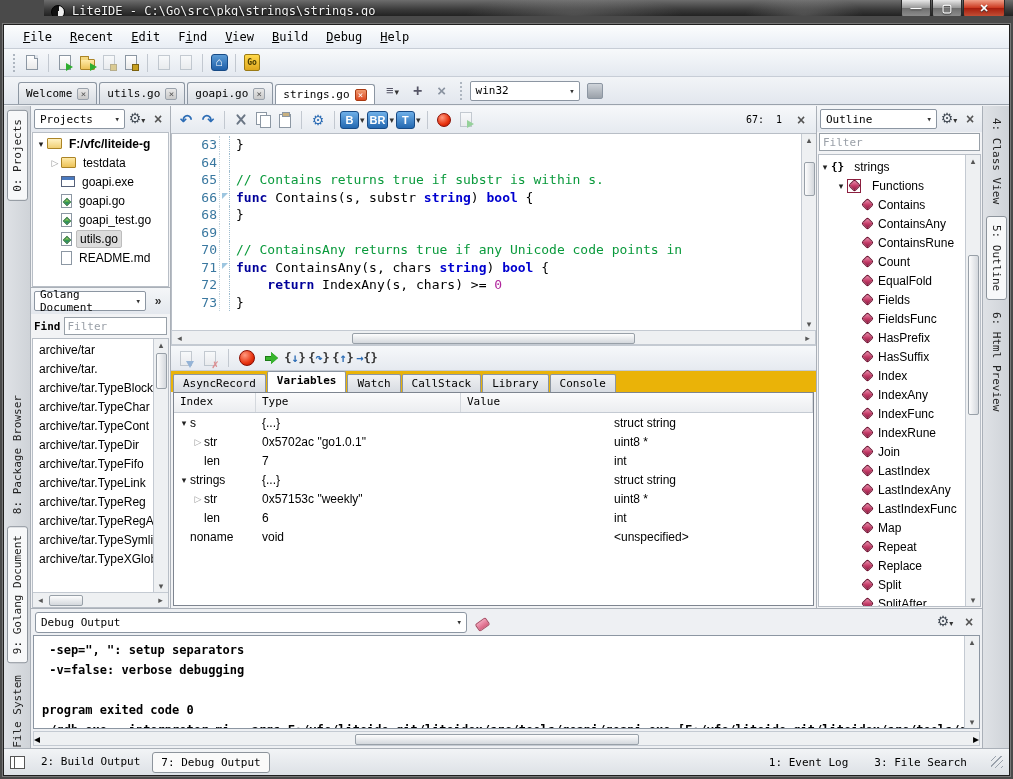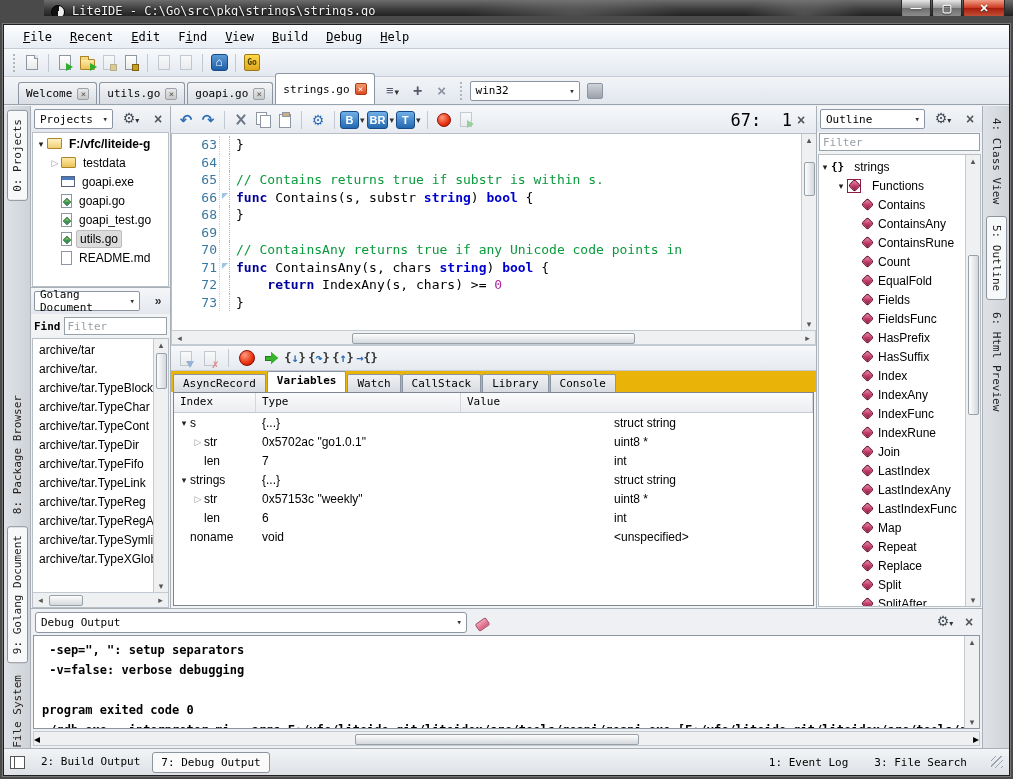--- a/index.html
+++ b/index.html
@@ -72,21 +72,21 @@
   .i-eraser{width:13px;height:9px;background:linear-gradient(#f2a0b8,#d86080);border:1px solid #a84860;transform:rotate(-35deg);border-radius:2px;margin-top:4px;}
   .bluebtn{min-width:19px;height:18px;padding:0 2px;border-radius:3px;background:linear-gradient(#6fb0e8,#2368b0);border:1px solid #174a85;color:#fff;font:bold 11px "Liberation Sans",sans-serif;display:flex;align-items:center;justify-content:center;}
   .ddarrow{font-size:9px;color:#333;margin:0 2px 0 1px;}
   .xicon{font-size:14px;color:#555;font-weight:bold;}
   
   .tabbar{height:28px;background:linear-gradient(#f2f4f7,#e2e7ee);border-bottom:1px solid #9aa2ac;display:flex;align-items:flex-end;padding-left:14px;}
   #doc-tabs{display:flex;align-items:flex-end;}
   .dtab{height:22px;display:flex;align-items:center;gap:5px;padding:0 7px;margin-right:2px;
     border:1px solid #8c96a2;border-bottom:none;border-radius:3px 3px 0 0;
     background:linear-gradient(#f4f5f7,#d8dde3);font-family:"DejaVu Sans Mono",monospace;font-size:11px;}
-  .dtab.active{height:31px;background:#fff;position:relative;z-index:2;}
+  .dtab.active{height:20px;background:#fff;position:relative;z-index:2;}
   .dtab-close{width:12px;height:12px;border:1px solid #9aa2ac;background:linear-gradient(#e8e8e8,#c9c9c9);
     font-size:9px;line-height:10px;text-align:center;color:#555;border-radius:2px;}
   .dtab-close.active{background:linear-gradient(#f09a70,#dd4a22);color:#fff;border-color:#a83a12;}
   .tabbar-icons{display:flex;align-items:center;height:100%;margin-left:6px;gap:2px;}
   .combo{height:20px;background:#fff;border:1px solid #8c96a2;border-radius:2px;display:flex;align-items:center;
     font-family:"DejaVu Sans Mono",monospace;font-size:11px;padding-left:5px;position:relative;}
   .combo .combo-arrow{margin-left:auto;padding:0 4px;font-size:9px;color:#333;}
   .sqbtn{width:16px;height:16px;border:1px solid #8c96a2;border-radius:2px;background:linear-gradient(#cfd4da,#9aa1a9);margin-left:5px;}
   
   .main{position:absolute;left:0;right:0;top:81px;bottom:27px;display:flex;}
@@ -95,21 +95,21 @@
   .strip.right{border-left:1px solid #aab0b8;}
   .vtab{writing-mode:vertical-rl;font-family:"DejaVu Sans Mono",monospace;font-size:11px;color:#222;
     padding:8px 3px;margin-top:4px;white-space:nowrap;}
   .strip.left .vtab{transform:rotate(180deg);}
   .vtab.pressed{background:#f7f8f9;border:1px solid #8d949c;border-radius:3px;}
   .strip.left .vtab:nth-child(2){margin-top:186px;}
   .midcol{flex:1;display:flex;flex-direction:column;min-width:0;}
   .panels-row{flex:1;display:flex;min-height:0;}
   
   .leftcol{width:140px;display:flex;flex-direction:column;border-right:1px solid #aab0b8;background:#f2f3f5;}
-  .panel-head{height:26px;display:flex;align-items:center;padding:2px 3px;gap:9px;background:linear-gradient(#f4f6f8,#e4e8ee);}
+  .panel-head{height:26px;display:flex;align-items:center;padding:2px 3px;gap:3px;background:linear-gradient(#f4f6f8,#e4e8ee);}
   .panel-head .combo{flex:1;min-width:0;height:20px;}
   .hicon{width:18px;display:flex;justify-content:center;align-items:center;}
   .projects-panel{height:182px;display:flex;flex-direction:column;border-bottom:1px solid #aab0b8;}
   #proj-tree{flex:1;background:#fff;border:1px solid #b8bec6;margin:0 1px;overflow:hidden;padding-top:1px;}
   .trow{height:19px;display:flex;align-items:center;white-space:nowrap;overflow:hidden;}
   .expander{width:12px;font-size:9px;color:#222;text-align:center;flex:none;}
   .expander.light{color:#999;}
   .expander.none{visibility:hidden;}
   .ficon{flex:none;margin-right:4px;display:inline-flex;align-items:center;justify-content:center;}
   .ficon.folder,.ficon.folder-open{width:15px;height:11px;background:linear-gradient(#ffeaa6,#ecc258);border:1px solid #ab8426;position:relative;border-radius:1px;}
@@ -135,21 +135,21 @@
   .hscroll .sarrow{width:15px;text-align:center;font-size:9px;color:#555;}
   .hthumb{position:absolute;top:2px;height:11px;background:linear-gradient(#fdfdfd,#d4d8dd);border:1px solid #98a0a8;border-radius:2px;}
   .vscroll{width:15px;background:#eef0f2;border-left:1px solid #c4cad2;position:relative;flex:none;}
   .vscroll .sarrow{position:absolute;left:0;width:100%;text-align:center;font-size:9px;color:#555;}
   .vscroll .sarrow.up{top:1px;} .vscroll .sarrow.dn{bottom:1px;}
   .vthumb{position:absolute;left:2px;width:11px;background:linear-gradient(90deg,#fdfdfd,#d4d8dd);border:1px solid #98a0a8;border-radius:2px;}
   
   .centercol{flex:1;display:flex;flex-direction:column;min-width:0;background:#f2f3f5;}
   .ed-toolbar{height:28px;display:flex;align-items:center;background:linear-gradient(#f6f8fa,#e6eaf0);border-bottom:1px solid #b8bec6;padding-left:4px;}
   .ed-toolbar .spacer{flex:1;}
-  .cursor-label{font-family:"DejaVu Sans Mono",monospace;font-size:17px;white-space:pre;}
+  .cursor-label{font-family:"DejaVu Sans Mono",monospace;font-size:10px;margin-right:10px;white-space:pre;}
   .editor{height:196px;display:flex;background:#fff;border-left:1px solid #b8bec6;position:relative;overflow:hidden;}
   #code{flex:1;overflow:hidden;font-family:"DejaVu Sans Mono",monospace;font-size:13px;line-height:17.5px;padding-top:2px;}
   .code-row{display:flex;height:17.5px;}
   .gut{width:58px;flex:none;display:flex;align-items:center;justify-content:flex-end;position:relative;border-right:1px dotted #9fbcce;}
   .lnum{color:var(--line-number);padding-right:2px;}
   .fold{width:10px;height:100%;border-left:1px dotted #c3d4de;position:relative;flex:none;}
   .fold.open:before{content:"";position:absolute;left:2px;top:4px;width:0;height:0;border-top:6px solid #9ec6e0;border-right:6px solid transparent;}
   .curarrow{position:absolute;left:3px;top:4px;display:flex;align-items:center;}
   .curarrow .cab{display:block;width:5px;height:4px;background:#37b52d;}
   .curarrow .cat{display:block;width:0;height:0;border-left:6px solid #37b52d;border-top:5px solid transparent;border-bottom:5px solid transparent;}

